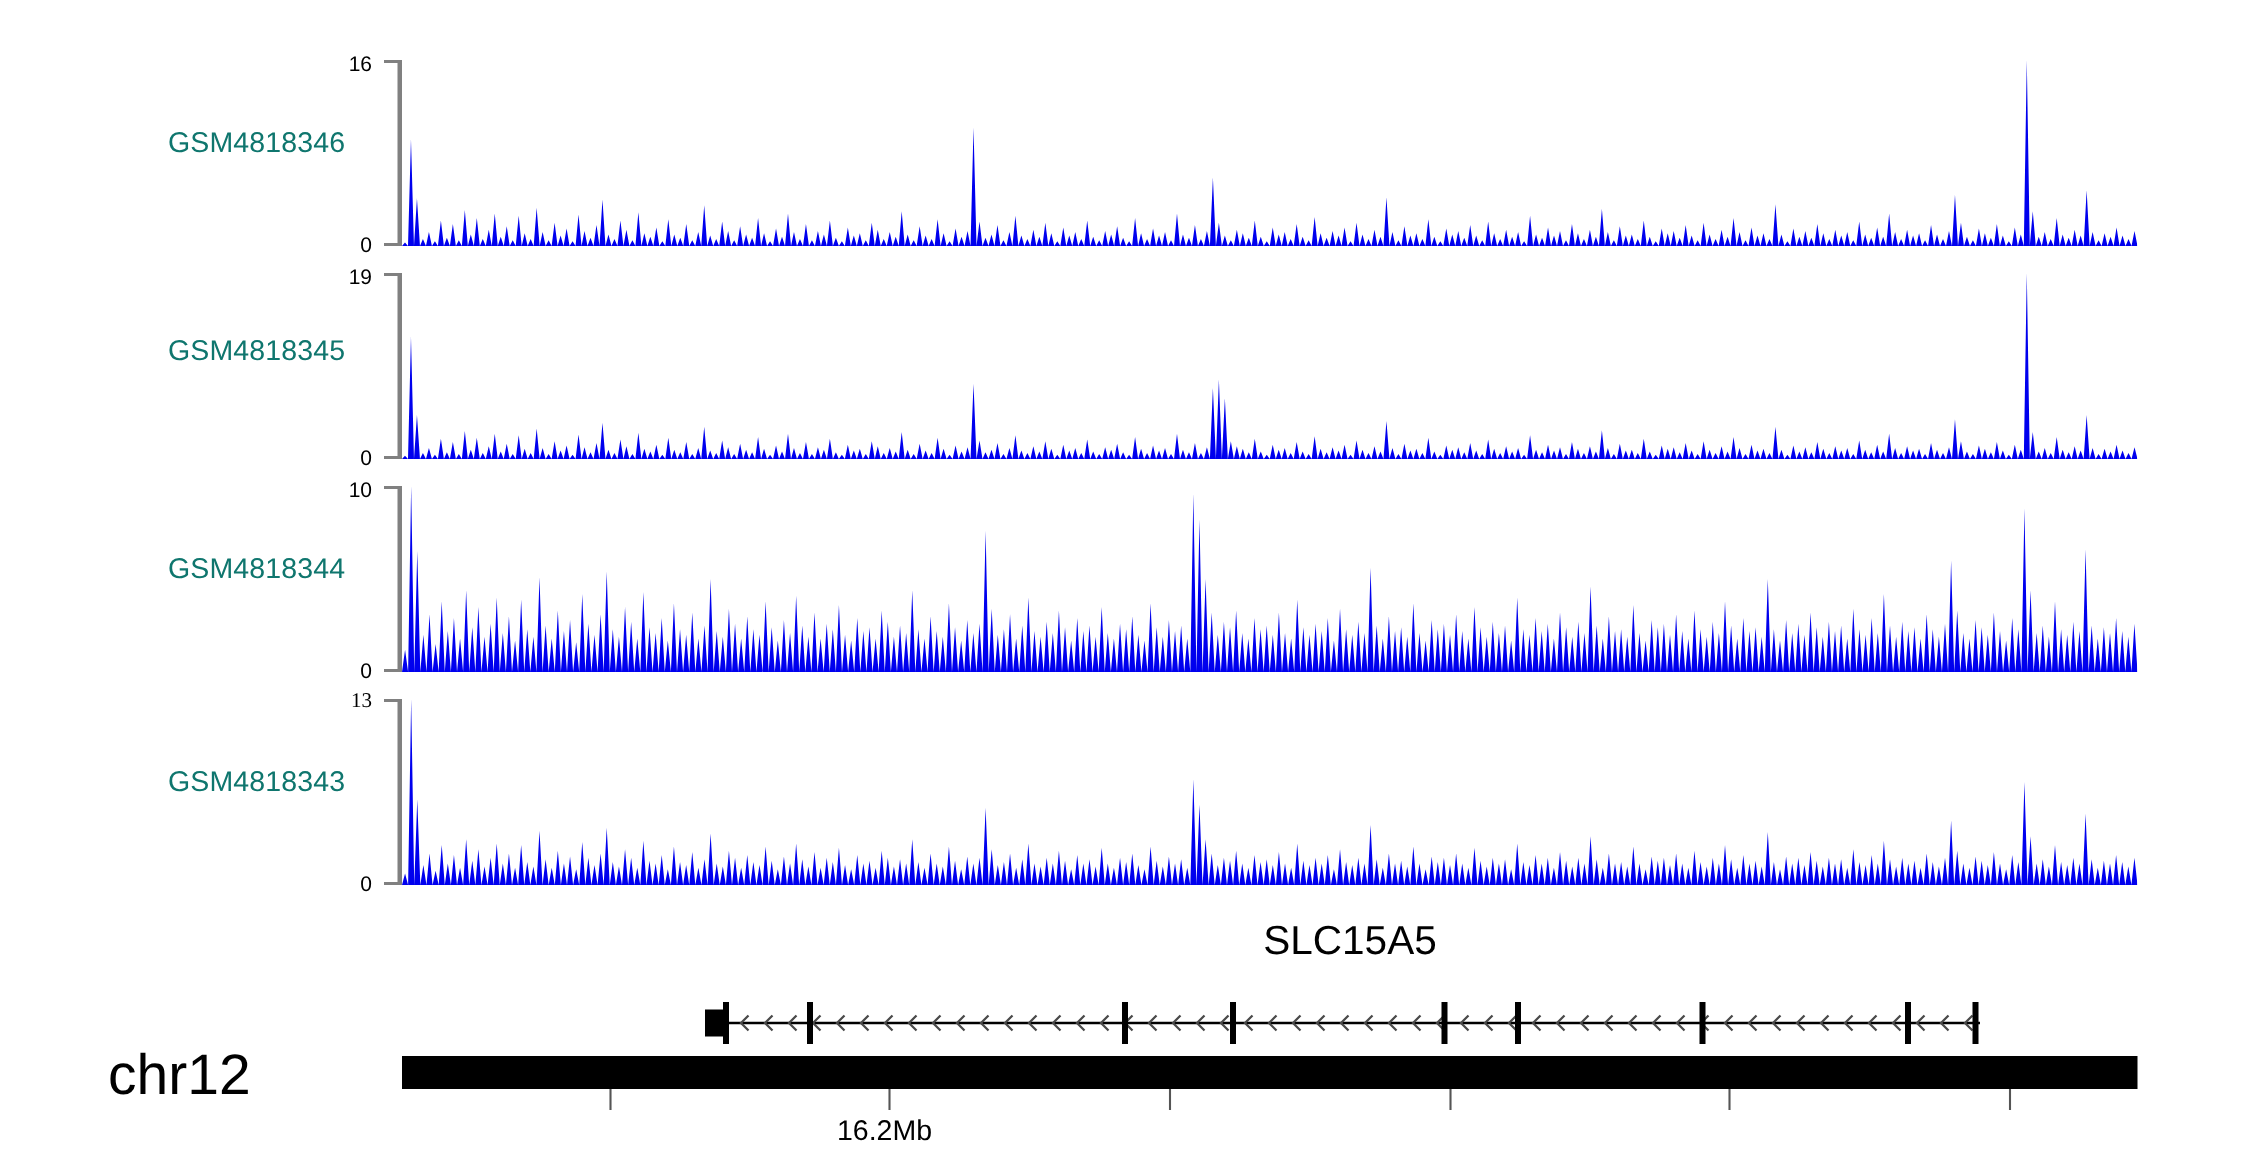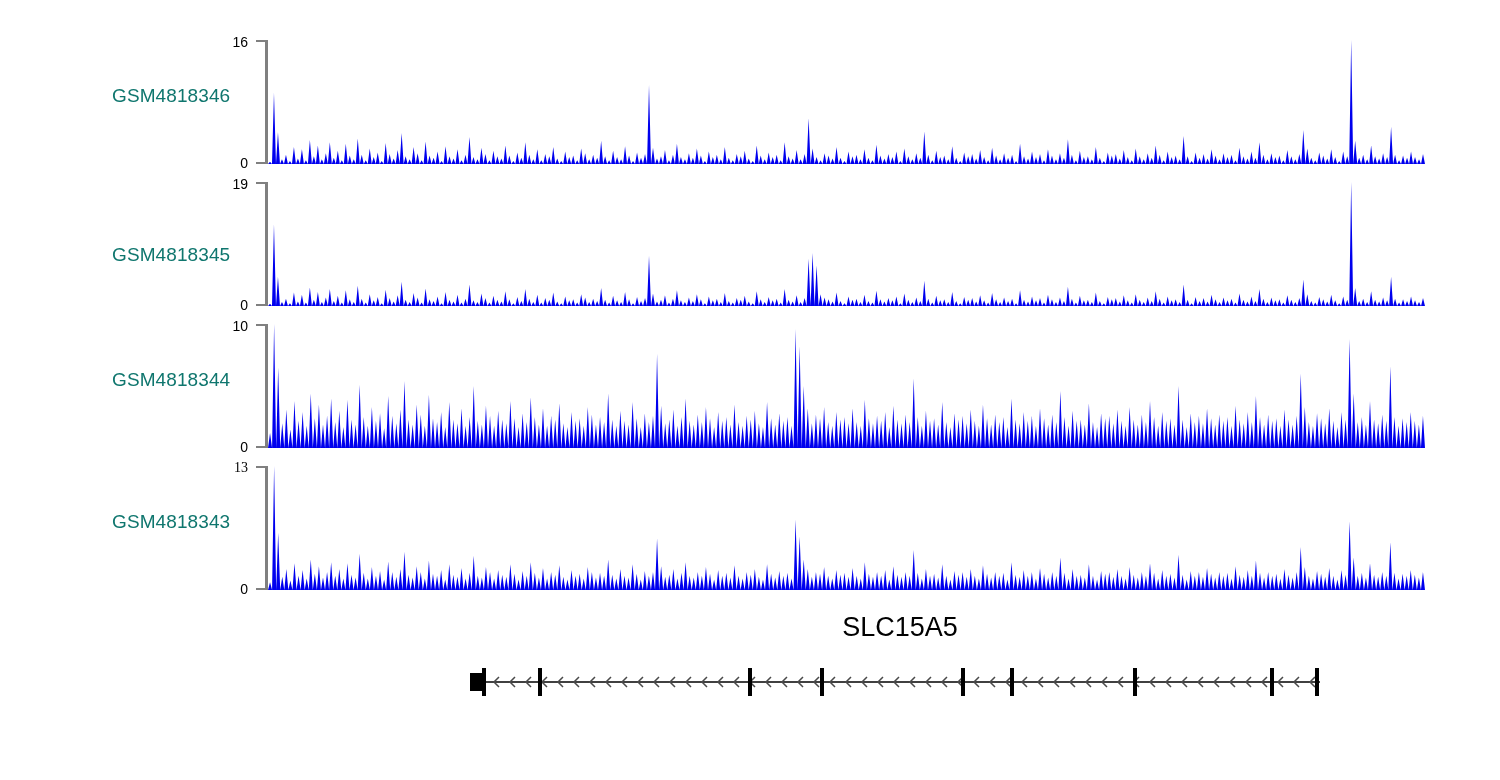--- a/index.html
+++ b/index.html
@@ -128,21 +128,21 @@
     <div class="axis-line" style="top:6px;height:124px;"></div>
     <div class="axis-tick-bottom" style="top:128px;"></div>
     <div class="plot" style="top:6px;height:124px;">
       <svg width="1157" height="124" viewBox="0 0 1157 124" preserveAspectRatio="none">
           <path fill="#0000EE" d="M 0 124 L 0.00 124 L 1.99 121.67 L 3.99 124 L 3.99 124 L 5.98 52.70 L 7.98 124 L 7.98 124 L 9.97 92.22 L 11.97 124 L 11.97 124 L 13.96 119.35 L 15.96 124 L 15.96 124 L 17.95 114.70 L 19.95 124 L 19.95 124 L 21.94 120.90 L 23.94 124 L 23.94 124 L 25.93 106.95 L 27.93 124 L 27.93 124 L 29.92 118.58 L 31.92 124 L 31.92 124 L 33.91 109.28 L 35.91 124 L 35.91 124 L 37.90 120.13 L 39.90 124 L 39.90 124 L 41.89 99.97 L 43.89 124 L 43.89 124 L 45.88 116.25 L 47.88 124 L 47.88 124 L 49.87 105.40 L 51.87 124 L 51.87 124 L 53.86 119.35 L 55.86 124 L 55.86 124 L 57.85 113.15 L 59.84 124 L 59.84 124 L 61.84 102.30 L 63.83 124 L 63.83 124 L 65.83 117.80 L 67.82 124 L 67.82 124 L 69.82 110.83 L 71.81 124 L 71.81 124 L 73.81 120.13 L 75.80 124 L 75.80 124 L 77.80 103.85 L 79.79 124 L 79.79 124 L 81.79 115.47 L 83.78 124 L 83.78 124 L 85.78 119.35 L 87.77 124 L 87.77 124 L 89.77 98.42 L 91.76 124 L 91.76 124 L 93.76 114.70 L 95.75 124 L 95.75 124 L 97.75 120.13 L 99.74 124 L 99.74 124 L 101.74 108.50 L 103.73 124 L 103.73 124 L 105.73 117.03 L 107.72 124 L 107.72 124 L 109.72 112.38 L 111.71 124 L 111.71 124 L 113.71 120.90 L 115.70 124 L 115.70 124 L 117.69 103.08 L 119.69 124 L 119.69 124 L 121.68 113.92 L 123.68 124 L 123.68 124 L 125.67 118.58 L 127.67 124 L 127.67 124 L 129.66 110.05 L 131.66 124 L 131.66 124 L 133.65 93.00 L 135.65 124 L 135.65 124 L 137.64 116.25 L 139.64 124 L 139.64 124 L 141.63 119.35 L 143.63 124 L 143.63 124 L 145.62 106.95 L 147.62 124 L 147.62 124 L 149.61 113.15 L 151.61 124 L 151.61 124 L 153.60 120.13 L 155.60 124 L 155.60 124 L 157.59 101.53 L 159.59 124 L 159.59 124 L 161.58 115.47 L 163.58 124 L 163.58 124 L 165.57 117.80 L 167.57 124 L 167.57 124 L 169.56 111.60 L 171.56 124 L 171.56 124 L 173.55 120.90 L 175.54 124 L 175.54 124 L 177.54 106.17 L 179.53 124 L 179.53 124 L 181.53 116.25 L 183.52 124 L 183.52 124 L 185.52 118.58 L 187.51 124 L 187.51 124 L 189.51 109.28 L 191.50 124 L 191.50 124 L 193.50 120.13 L 195.49 124 L 195.49 124 L 197.49 114.70 L 199.48 124 L 199.48 124 L 201.48 96.88 L 203.47 124 L 203.47 124 L 205.47 117.03 L 207.46 124 L 207.46 124 L 209.46 119.35 L 211.45 124 L 211.45 124 L 213.45 107.72 L 215.44 124 L 215.44 124 L 217.44 113.92 L 219.43 124 L 219.43 124 L 221.43 120.13 L 223.42 124 L 223.42 124 L 225.42 110.83 L 227.41 124 L 227.41 124 L 229.41 116.25 L 231.40 124 L 231.40 124 L 233.39 118.58 L 235.39 124 L 235.39 124 L 237.38 105.40 L 239.38 124 L 239.38 124 L 241.37 115.47 L 243.37 124 L 243.37 124 L 245.36 120.90 L 247.36 124 L 247.36 124 L 249.35 112.38 L 251.35 124 L 251.35 124 L 253.34 117.80 L 255.34 124 L 255.34 124 L 257.33 102.30 L 259.33 124 L 259.33 124 L 261.32 114.70 L 263.32 124 L 263.32 124 L 265.31 119.35 L 267.31 124 L 267.31 124 L 269.30 109.28 L 271.30 124 L 271.30 124 L 273.29 120.13 L 275.29 124 L 275.29 124 L 277.28 113.92 L 279.28 124 L 279.28 124 L 281.27 116.25 L 283.27 124 L 283.27 124 L 285.26 106.95 L 287.26 124 L 287.26 124 L 289.25 118.58 L 291.24 124 L 291.24 124 L 293.24 120.90 L 295.23 124 L 295.23 124 L 297.23 111.60 L 299.22 124 L 299.22 124 L 301.22 117.03 L 303.21 124 L 303.21 124 L 305.21 115.47 L 307.20 124 L 307.20 124 L 309.20 120.13 L 311.19 124 L 311.19 124 L 313.19 108.50 L 315.18 124 L 315.18 124 L 317.18 113.15 L 319.17 124 L 319.17 124 L 321.17 119.35 L 323.16 124 L 323.16 124 L 325.16 114.70 L 327.15 124 L 327.15 124 L 329.15 117.80 L 331.14 124 L 331.14 124 L 333.14 100.75 L 335.13 124 L 335.13 124 L 337.13 116.25 L 339.12 124 L 339.12 124 L 341.12 120.13 L 343.11 124 L 343.11 124 L 345.11 110.83 L 347.10 124 L 347.10 124 L 349.09 117.03 L 351.09 124 L 351.09 124 L 353.08 119.35 L 355.08 124 L 355.08 124 L 357.07 106.17 L 359.07 124 L 359.07 124 L 361.06 115.47 L 363.06 124 L 363.06 124 L 365.05 120.90 L 367.05 124 L 367.05 124 L 369.04 112.38 L 371.04 124 L 371.04 124 L 373.03 117.80 L 375.03 124 L 375.03 124 L 377.02 113.92 L 379.02 124 L 379.02 124 L 381.01 44.95 L 383.01 124 L 383.01 124 L 385.00 107.72 L 387.00 124 L 387.00 124 L 388.99 118.58 L 390.99 124 L 390.99 124 L 392.98 116.25 L 394.98 124 L 394.98 124 L 396.97 110.05 L 398.97 124 L 398.97 124 L 400.96 120.13 L 402.96 124 L 402.96 124 L 404.95 114.70 L 406.94 124 L 406.94 124 L 408.94 103.85 L 410.93 124 L 410.93 124 L 412.93 117.03 L 414.92 124 L 414.92 124 L 416.92 119.35 L 418.91 124 L 418.91 124 L 420.91 113.15 L 422.90 124 L 422.90 124 L 424.90 117.80 L 426.89 124 L 426.89 124 L 428.89 108.50 L 430.88 124 L 430.88 124 L 432.88 115.47 L 434.87 124 L 434.87 124 L 436.87 120.90 L 438.86 124 L 438.86 124 L 440.86 111.60 L 442.85 124 L 442.85 124 L 444.85 117.03 L 446.84 124 L 446.84 124 L 448.84 114.70 L 450.83 124 L 450.83 124 L 452.83 119.35 L 454.82 124 L 454.82 124 L 456.82 106.95 L 458.81 124 L 458.81 124 L 460.81 117.80 L 462.80 124 L 462.80 124 L 464.79 120.13 L 466.79 124 L 466.79 124 L 468.78 113.92 L 470.78 124 L 470.78 124 L 472.77 116.25 L 474.77 124 L 474.77 124 L 476.76 110.83 L 478.76 124 L 478.76 124 L 480.75 118.58 L 482.75 124 L 482.75 124 L 484.74 120.90 L 486.74 124 L 486.74 124 L 488.73 105.40 L 490.73 124 L 490.73 124 L 492.72 115.47 L 494.72 124 L 494.72 124 L 496.71 119.35 L 498.71 124 L 498.71 124 L 500.70 112.38 L 502.70 124 L 502.70 124 L 504.69 117.03 L 506.69 124 L 506.69 124 L 508.68 114.70 L 510.68 124 L 510.68 124 L 512.67 120.13 L 514.67 124 L 514.67 124 L 516.66 102.30 L 518.66 124 L 518.66 124 L 520.65 116.25 L 522.64 124 L 522.64 124 L 524.64 118.58 L 526.63 124 L 526.63 124 L 528.63 110.05 L 530.62 124 L 530.62 124 L 532.62 119.35 L 534.61 124 L 534.61 124 L 536.61 113.92 L 538.60 124 L 538.60 124 L 540.60 78.28 L 542.59 124 L 542.59 124 L 544.59 108.50 L 546.58 124 L 546.58 124 L 548.58 117.03 L 550.57 124 L 550.57 124 L 552.57 120.13 L 554.56 124 L 554.56 124 L 556.56 113.15 L 558.55 124 L 558.55 124 L 560.55 115.47 L 562.54 124 L 562.54 124 L 564.54 118.58 L 566.53 124 L 566.53 124 L 568.53 106.95 L 570.52 124 L 570.52 124 L 572.52 117.80 L 574.51 124 L 574.51 124 L 576.51 120.90 L 578.50 124 L 578.50 124 L 580.49 111.60 L 582.49 124 L 582.49 124 L 584.48 116.25 L 586.48 124 L 586.48 124 L 588.47 114.70 L 590.47 124 L 590.47 124 L 592.46 119.35 L 594.46 124 L 594.46 124 L 596.45 109.28 L 598.45 124 L 598.45 124 L 600.44 117.80 L 602.44 124 L 602.44 124 L 604.43 120.13 L 606.43 124 L 606.43 124 L 608.42 104.63 L 610.42 124 L 610.42 124 L 612.41 115.47 L 614.41 124 L 614.41 124 L 616.40 118.58 L 618.40 124 L 618.40 124 L 620.39 113.92 L 622.39 124 L 622.39 124 L 624.38 117.03 L 626.38 124 L 626.38 124 L 628.37 111.60 L 630.37 124 L 630.37 124 L 632.36 120.90 L 634.36 124 L 634.36 124 L 636.35 108.50 L 638.34 124 L 638.34 124 L 640.34 116.25 L 642.33 124 L 642.33 124 L 644.33 119.35 L 646.32 124 L 646.32 124 L 648.32 113.15 L 650.31 124 L 650.31 124 L 652.31 117.80 L 654.30 124 L 654.30 124 L 656.30 91.45 L 658.29 124 L 658.29 124 L 660.29 114.70 L 662.28 124 L 662.28 124 L 664.28 120.13 L 666.27 124 L 666.27 124 L 668.27 110.83 L 670.26 124 L 670.26 124 L 672.26 117.03 L 674.25 124 L 674.25 124 L 676.25 115.47 L 678.24 124 L 678.24 124 L 680.24 119.35 L 682.23 124 L 682.23 124 L 684.23 106.17 L 686.22 124 L 686.22 124 L 688.22 117.80 L 690.21 124 L 690.21 124 L 692.21 120.90 L 694.20 124 L 694.20 124 L 696.19 112.38 L 698.19 124 L 698.19 124 L 700.18 116.25 L 702.18 124 L 702.18 124 L 704.17 113.92 L 706.17 124 L 706.17 124 L 708.16 118.58 L 710.16 124 L 710.16 124 L 712.15 110.05 L 714.15 124 L 714.15 124 L 716.14 117.03 L 718.14 124 L 718.14 124 L 720.13 120.13 L 722.13 124 L 722.13 124 L 724.12 107.72 L 726.12 124 L 726.12 124 L 728.11 115.47 L 730.11 124 L 730.11 124 L 732.10 119.35 L 734.10 124 L 734.10 124 L 736.09 113.15 L 738.09 124 L 738.09 124 L 740.08 117.80 L 742.08 124 L 742.08 124 L 744.07 114.70 L 746.07 124 L 746.07 124 L 748.06 120.90 L 750.06 124 L 750.06 124 L 752.05 103.85 L 754.04 124 L 754.04 124 L 756.04 116.25 L 758.03 124 L 758.03 124 L 760.03 118.58 L 762.02 124 L 762.02 124 L 764.02 111.60 L 766.01 124 L 766.01 124 L 768.01 117.03 L 770.00 124 L 770.00 124 L 772.00 113.92 L 773.99 124 L 773.99 124 L 775.99 120.13 L 777.98 124 L 777.98 124 L 779.98 109.28 L 781.97 124 L 781.97 124 L 783.97 115.47 L 785.96 124 L 785.96 124 L 787.96 119.35 L 789.95 124 L 789.95 124 L 791.95 113.15 L 793.94 124 L 793.94 124 L 795.94 117.80 L 797.93 124 L 797.93 124 L 799.93 99.20 L 801.92 124 L 801.92 124 L 803.92 114.70 L 805.91 124 L 805.91 124 L 807.91 120.13 L 809.90 124 L 809.90 124 L 811.89 110.83 L 813.89 124 L 813.89 124 L 815.88 117.03 L 817.88 124 L 817.88 124 L 819.87 116.25 L 821.87 124 L 821.87 124 L 823.86 119.35 L 825.86 124 L 825.86 124 L 827.85 106.95 L 829.85 124 L 829.85 124 L 831.84 117.80 L 833.84 124 L 833.84 124 L 835.83 120.90 L 837.83 124 L 837.83 124 L 839.82 112.38 L 841.82 124 L 841.82 124 L 843.81 115.47 L 845.81 124 L 845.81 124 L 847.80 113.92 L 849.80 124 L 849.80 124 L 851.79 118.58 L 853.79 124 L 853.79 124 L 855.78 110.05 L 857.78 124 L 857.78 124 L 859.77 117.03 L 861.77 124 L 861.77 124 L 863.76 120.13 L 865.76 124 L 865.76 124 L 867.75 108.50 L 869.74 124 L 869.74 124 L 871.74 116.25 L 873.73 124 L 873.73 124 L 875.73 119.35 L 877.72 124 L 877.72 124 L 879.72 113.15 L 881.71 124 L 881.71 124 L 883.71 117.80 L 885.70 124 L 885.70 124 L 887.70 105.40 L 889.69 124 L 889.69 124 L 891.69 114.70 L 893.68 124 L 893.68 124 L 895.68 120.13 L 897.67 124 L 897.67 124 L 899.67 111.60 L 901.66 124 L 901.66 124 L 903.66 117.03 L 905.65 124 L 905.65 124 L 907.65 115.47 L 909.64 124 L 909.64 124 L 911.64 119.35 L 913.63 124 L 913.63 124 L 915.63 96.10 L 917.62 124 L 917.62 124 L 919.62 116.25 L 921.61 124 L 921.61 124 L 923.61 120.90 L 925.60 124 L 925.60 124 L 927.59 112.38 L 929.59 124 L 929.59 124 L 931.58 117.80 L 933.58 124 L 933.58 124 L 935.57 113.92 L 937.57 124 L 937.57 124 L 939.56 118.58 L 941.56 124 L 941.56 124 L 943.55 109.28 L 945.55 124 L 945.55 124 L 947.54 115.47 L 949.54 124 L 949.54 124 L 951.53 119.35 L 953.53 124 L 953.53 124 L 955.52 113.15 L 957.52 124 L 957.52 124 L 959.51 117.03 L 961.51 124 L 961.51 124 L 963.50 114.70 L 965.50 124 L 965.50 124 L 967.49 120.13 L 969.49 124 L 969.49 124 L 971.48 107.72 L 973.48 124 L 973.48 124 L 975.47 116.25 L 977.47 124 L 977.47 124 L 979.46 118.58 L 981.46 124 L 981.46 124 L 983.45 111.60 L 985.44 124 L 985.44 124 L 987.44 117.80 L 989.43 124 L 989.43 124 L 991.43 102.30 L 993.42 124 L 993.42 124 L 995.42 114.70 L 997.41 124 L 997.41 124 L 999.41 119.35 L 1001.40 124 L 1001.40 124 L 1003.40 113.15 L 1005.39 124 L 1005.39 124 L 1007.39 117.03 L 1009.38 124 L 1009.38 124 L 1011.38 115.47 L 1013.37 124 L 1013.37 124 L 1015.37 120.13 L 1017.36 124 L 1017.36 124 L 1019.36 110.05 L 1021.35 124 L 1021.35 124 L 1023.35 116.25 L 1025.34 124 L 1025.34 124 L 1027.34 119.35 L 1029.33 124 L 1029.33 124 L 1031.33 113.92 L 1033.32 124 L 1033.32 124 L 1035.32 89.90 L 1037.31 124 L 1037.31 124 L 1039.31 108.50 L 1041.30 124 L 1041.30 124 L 1043.29 117.80 L 1045.29 124 L 1045.29 124 L 1047.28 120.13 L 1049.28 124 L 1049.28 124 L 1051.27 112.38 L 1053.27 124 L 1053.27 124 L 1055.26 115.47 L 1057.26 124 L 1057.26 124 L 1059.25 118.58 L 1061.25 124 L 1061.25 124 L 1063.24 109.28 L 1065.24 124 L 1065.24 124 L 1067.23 117.03 L 1069.23 124 L 1069.23 124 L 1071.22 120.90 L 1073.22 124 L 1073.22 124 L 1075.21 111.60 L 1077.21 124 L 1077.21 124 L 1079.20 116.25 L 1081.20 124 L 1081.20 124 L 1083.19 0.00 L 1085.19 124 L 1085.19 124 L 1087.18 100.75 L 1089.18 124 L 1089.18 124 L 1091.17 117.80 L 1093.17 124 L 1093.17 124 L 1095.16 114.70 L 1097.16 124 L 1097.16 124 L 1099.15 119.35 L 1101.14 124 L 1101.14 124 L 1103.14 105.40 L 1105.13 124 L 1105.13 124 L 1107.13 116.25 L 1109.12 124 L 1109.12 124 L 1111.12 118.58 L 1113.11 124 L 1113.11 124 L 1115.11 113.15 L 1117.10 124 L 1117.10 124 L 1119.10 117.03 L 1121.09 124 L 1121.09 124 L 1123.09 86.80 L 1125.08 124 L 1125.08 124 L 1127.08 114.70 L 1129.07 124 L 1129.07 124 L 1131.07 120.13 L 1133.06 124 L 1133.06 124 L 1135.06 115.47 L 1137.05 124 L 1137.05 124 L 1139.05 117.80 L 1141.04 124 L 1141.04 124 L 1143.04 111.60 L 1145.03 124 L 1145.03 124 L 1147.03 117.03 L 1149.02 124 L 1149.02 124 L 1151.02 119.35 L 1153.01 124 L 1153.01 124 L 1155.01 113.92 L 1157.00 124 L 1157 124 Z"></path>
         </svg>
     </div>
   </div>
 
   <div class="track" style="top:176px;height:136px;">
-    <div class="track-label" style="top:68px;">GSM4818345</div>
+    <div class="track-label" style="top:48px;">GSM4818345</div>
     <div class="axis-max" style="top:0px;">19</div>
     <div class="axis-min" style="top:121px;">0</div>
     <div class="axis-tick-top" style="top:6px;"></div>
     <div class="axis-line" style="top:6px;height:124px;"></div>
     <div class="axis-tick-bottom" style="top:128px;"></div>
     <div class="plot" style="top:6px;height:124px;">
       <svg width="1157" height="124" viewBox="0 0 1157 124" preserveAspectRatio="none">
           <path fill="#0000EE" d="M 0 124 L 0.00 124 L 1.99 121.75 L 3.99 124 L 3.99 124 L 5.98 42.27 L 7.98 124 L 7.98 124 L 9.97 94.69 L 11.97 124 L 11.97 124 L 13.96 120.05 L 15.96 124 L 15.96 124 L 17.95 116.67 L 19.95 124 L 19.95 124 L 21.94 121.18 L 23.94 124 L 23.94 124 L 25.93 110.47 L 27.93 124 L 27.93 124 L 29.92 119.49 L 31.92 124 L 31.92 124 L 33.91 112.73 L 35.91 124 L 35.91 124 L 37.90 120.62 L 39.90 124 L 39.90 124 L 41.89 105.40 L 43.89 124 L 43.89 124 L 45.88 117.80 L 47.88 124 L 47.88 124 L 49.87 109.91 L 51.87 124 L 51.87 124 L 53.86 120.05 L 55.86 124 L 55.86 124 L 57.85 115.55 L 59.84 124 L 59.84 124 L 61.84 107.09 L 63.83 124 L 63.83 124 L 65.83 118.93 L 67.82 124 L 67.82 124 L 69.82 113.85 L 71.81 124 L 71.81 124 L 73.81 120.62 L 75.80 124 L 75.80 124 L 77.80 108.22 L 79.79 124 L 79.79 124 L 81.79 117.24 L 83.78 124 L 83.78 124 L 85.78 120.05 L 87.77 124 L 87.77 124 L 89.77 103.71 L 91.76 124 L 91.76 124 L 93.76 116.67 L 95.75 124 L 95.75 124 L 97.75 120.62 L 99.74 124 L 99.74 124 L 101.74 112.16 L 103.73 124 L 103.73 124 L 105.73 118.36 L 107.72 124 L 107.72 124 L 109.72 114.98 L 111.71 124 L 111.71 124 L 113.71 121.18 L 115.70 124 L 115.70 124 L 117.69 107.65 L 119.69 124 L 119.69 124 L 121.68 116.11 L 123.68 124 L 123.68 124 L 125.67 119.49 L 127.67 124 L 127.67 124 L 129.66 113.29 L 131.66 124 L 131.66 124 L 133.65 99.76 L 135.65 124 L 135.65 124 L 137.64 117.80 L 139.64 124 L 139.64 124 L 141.63 120.05 L 143.63 124 L 143.63 124 L 145.62 111.04 L 147.62 124 L 147.62 124 L 149.61 115.55 L 151.61 124 L 151.61 124 L 153.60 120.62 L 155.60 124 L 155.60 124 L 157.59 106.53 L 159.59 124 L 159.59 124 L 161.58 117.24 L 163.58 124 L 163.58 124 L 165.57 118.93 L 167.57 124 L 167.57 124 L 169.56 114.42 L 171.56 124 L 171.56 124 L 173.55 121.18 L 175.54 124 L 175.54 124 L 177.54 109.91 L 179.53 124 L 179.53 124 L 181.53 117.80 L 183.52 124 L 183.52 124 L 185.52 119.49 L 187.51 124 L 187.51 124 L 189.51 112.73 L 191.50 124 L 191.50 124 L 193.50 120.62 L 195.49 124 L 195.49 124 L 197.49 116.67 L 199.48 124 L 199.48 124 L 201.48 102.58 L 203.47 124 L 203.47 124 L 205.47 118.36 L 207.46 124 L 207.46 124 L 209.46 120.05 L 211.45 124 L 211.45 124 L 213.45 111.60 L 215.44 124 L 215.44 124 L 217.44 116.11 L 219.43 124 L 219.43 124 L 221.43 120.62 L 223.42 124 L 223.42 124 L 225.42 113.85 L 227.41 124 L 227.41 124 L 229.41 117.80 L 231.40 124 L 231.40 124 L 233.39 119.49 L 235.39 124 L 235.39 124 L 237.38 109.35 L 239.38 124 L 239.38 124 L 241.37 117.24 L 243.37 124 L 243.37 124 L 245.36 121.18 L 247.36 124 L 247.36 124 L 249.35 114.98 L 251.35 124 L 251.35 124 L 253.34 118.93 L 255.34 124 L 255.34 124 L 257.33 107.09 L 259.33 124 L 259.33 124 L 261.32 116.67 L 263.32 124 L 263.32 124 L 265.31 120.05 L 267.31 124 L 267.31 124 L 269.30 112.73 L 271.30 124 L 271.30 124 L 273.29 120.62 L 275.29 124 L 275.29 124 L 277.28 116.11 L 279.28 124 L 279.28 124 L 281.27 117.80 L 283.27 124 L 283.27 124 L 285.26 110.47 L 287.26 124 L 287.26 124 L 289.25 119.49 L 291.24 124 L 291.24 124 L 293.24 121.18 L 295.23 124 L 295.23 124 L 297.23 114.42 L 299.22 124 L 299.22 124 L 301.22 118.36 L 303.21 124 L 303.21 124 L 305.21 117.24 L 307.20 124 L 307.20 124 L 309.20 120.62 L 311.19 124 L 311.19 124 L 313.19 112.16 L 315.18 124 L 315.18 124 L 317.18 115.55 L 319.17 124 L 319.17 124 L 321.17 120.05 L 323.16 124 L 323.16 124 L 325.16 116.67 L 327.15 124 L 327.15 124 L 329.15 118.93 L 331.14 124 L 331.14 124 L 333.14 105.96 L 335.13 124 L 335.13 124 L 337.13 117.80 L 339.12 124 L 339.12 124 L 341.12 120.62 L 343.11 124 L 343.11 124 L 345.11 113.85 L 347.10 124 L 347.10 124 L 349.09 118.36 L 351.09 124 L 351.09 124 L 353.08 120.05 L 355.08 124 L 355.08 124 L 357.07 109.91 L 359.07 124 L 359.07 124 L 361.06 117.24 L 363.06 124 L 363.06 124 L 365.05 121.18 L 367.05 124 L 367.05 124 L 369.04 114.98 L 371.04 124 L 371.04 124 L 373.03 118.93 L 375.03 124 L 375.03 124 L 377.02 116.11 L 379.02 124 L 379.02 124 L 381.01 73.84 L 383.01 124 L 383.01 124 L 385.00 111.60 L 387.00 124 L 387.00 124 L 388.99 119.49 L 390.99 124 L 390.99 124 L 392.98 117.80 L 394.98 124 L 394.98 124 L 396.97 113.29 L 398.97 124 L 398.97 124 L 400.96 120.62 L 402.96 124 L 402.96 124 L 404.95 116.67 L 406.94 124 L 406.94 124 L 408.94 108.22 L 410.93 124 L 410.93 124 L 412.93 118.36 L 414.92 124 L 414.92 124 L 416.92 120.05 L 418.91 124 L 418.91 124 L 420.91 115.55 L 422.90 124 L 422.90 124 L 424.90 118.93 L 426.89 124 L 426.89 124 L 428.89 112.16 L 430.88 124 L 430.88 124 L 432.88 117.24 L 434.87 124 L 434.87 124 L 436.87 121.18 L 438.86 124 L 438.86 124 L 440.86 114.42 L 442.85 124 L 442.85 124 L 444.85 118.36 L 446.84 124 L 446.84 124 L 448.84 116.67 L 450.83 124 L 450.83 124 L 452.83 120.05 L 454.82 124 L 454.82 124 L 456.82 111.04 L 458.81 124 L 458.81 124 L 460.81 118.93 L 462.80 124 L 462.80 124 L 464.79 120.62 L 466.79 124 L 466.79 124 L 468.78 116.11 L 470.78 124 L 470.78 124 L 472.77 117.80 L 474.77 124 L 474.77 124 L 476.76 113.85 L 478.76 124 L 478.76 124 L 480.75 119.49 L 482.75 124 L 482.75 124 L 484.74 121.18 L 486.74 124 L 486.74 124 L 488.73 109.35 L 490.73 124 L 490.73 124 L 492.72 117.24 L 494.72 124 L 494.72 124 L 496.71 120.05 L 498.71 124 L 498.71 124 L 500.70 114.98 L 502.70 124 L 502.70 124 L 504.69 118.36 L 506.69 124 L 506.69 124 L 508.68 116.67 L 510.68 124 L 510.68 124 L 512.67 120.62 L 514.67 124 L 514.67 124 L 516.66 107.09 L 518.66 124 L 518.66 124 L 520.65 117.80 L 522.64 124 L 522.64 124 L 524.64 119.49 L 526.63 124 L 526.63 124 L 528.63 113.29 L 530.62 124 L 530.62 124 L 532.62 120.05 L 534.61 124 L 534.61 124 L 536.61 116.11 L 538.60 124 L 538.60 124 L 540.60 76.65 L 542.59 124 L 542.59 124 L 544.59 71.02 L 546.58 124 L 546.58 124 L 548.58 83.42 L 550.57 124 L 550.57 124 L 552.57 112.16 L 554.56 124 L 554.56 124 L 556.56 115.55 L 558.55 124 L 558.55 124 L 560.55 117.24 L 562.54 124 L 562.54 124 L 564.54 119.49 L 566.53 124 L 566.53 124 L 568.53 110.47 L 570.52 124 L 570.52 124 L 572.52 118.93 L 574.51 124 L 574.51 124 L 576.51 121.18 L 578.50 124 L 578.50 124 L 580.49 114.42 L 582.49 124 L 582.49 124 L 584.48 117.80 L 586.48 124 L 586.48 124 L 588.47 116.67 L 590.47 124 L 590.47 124 L 592.46 120.05 L 594.46 124 L 594.46 124 L 596.45 112.73 L 598.45 124 L 598.45 124 L 600.44 118.93 L 602.44 124 L 602.44 124 L 604.43 120.62 L 606.43 124 L 606.43 124 L 608.42 108.78 L 610.42 124 L 610.42 124 L 612.41 117.24 L 614.41 124 L 614.41 124 L 616.40 119.49 L 618.40 124 L 618.40 124 L 620.39 116.11 L 622.39 124 L 622.39 124 L 624.38 118.36 L 626.38 124 L 626.38 124 L 628.37 114.42 L 630.37 124 L 630.37 124 L 632.36 121.18 L 634.36 124 L 634.36 124 L 636.35 111.60 L 638.34 124 L 638.34 124 L 640.34 117.80 L 642.33 124 L 642.33 124 L 644.33 120.05 L 646.32 124 L 646.32 124 L 648.32 115.55 L 650.31 124 L 650.31 124 L 652.31 118.93 L 654.30 124 L 654.30 124 L 656.30 98.64 L 658.29 124 L 658.29 124 L 660.29 116.67 L 662.28 124 L 662.28 124 L 664.28 120.62 L 666.27 124 L 666.27 124 L 668.27 113.85 L 670.26 124 L 670.26 124 L 672.26 118.36 L 674.25 124 L 674.25 124 L 676.25 117.24 L 678.24 124 L 678.24 124 L 680.24 120.05 L 682.23 124 L 682.23 124 L 684.23 109.91 L 686.22 124 L 686.22 124 L 688.22 118.93 L 690.21 124 L 690.21 124 L 692.21 121.18 L 694.20 124 L 694.20 124 L 696.19 114.98 L 698.19 124 L 698.19 124 L 700.18 117.80 L 702.18 124 L 702.18 124 L 704.17 116.11 L 706.17 124 L 706.17 124 L 708.16 119.49 L 710.16 124 L 710.16 124 L 712.15 113.29 L 714.15 124 L 714.15 124 L 716.14 118.36 L 718.14 124 L 718.14 124 L 720.13 120.62 L 722.13 124 L 722.13 124 L 724.12 111.04 L 726.12 124 L 726.12 124 L 728.11 117.24 L 730.11 124 L 730.11 124 L 732.10 120.05 L 734.10 124 L 734.10 124 L 736.09 115.55 L 738.09 124 L 738.09 124 L 740.08 118.93 L 742.08 124 L 742.08 124 L 744.07 116.67 L 746.07 124 L 746.07 124 L 748.06 121.18 L 750.06 124 L 750.06 124 L 752.05 108.22 L 754.04 124 L 754.04 124 L 756.04 117.80 L 758.03 124 L 758.03 124 L 760.03 119.49 L 762.02 124 L 762.02 124 L 764.02 114.42 L 766.01 124 L 766.01 124 L 768.01 118.36 L 770.00 124 L 770.00 124 L 772.00 116.11 L 773.99 124 L 773.99 124 L 775.99 120.62 L 777.98 124 L 777.98 124 L 779.98 112.73 L 781.97 124 L 781.97 124 L 783.97 117.24 L 785.96 124 L 785.96 124 L 787.96 120.05 L 789.95 124 L 789.95 124 L 791.95 115.55 L 793.94 124 L 793.94 124 L 795.94 118.93 L 797.93 124 L 797.93 124 L 799.93 104.84 L 801.92 124 L 801.92 124 L 803.92 116.67 L 805.91 124 L 805.91 124 L 807.91 120.62 L 809.90 124 L 809.90 124 L 811.89 113.85 L 813.89 124 L 813.89 124 L 815.88 118.36 L 817.88 124 L 817.88 124 L 819.87 117.80 L 821.87 124 L 821.87 124 L 823.86 120.05 L 825.86 124 L 825.86 124 L 827.85 110.47 L 829.85 124 L 829.85 124 L 831.84 118.93 L 833.84 124 L 833.84 124 L 835.83 121.18 L 837.83 124 L 837.83 124 L 839.82 114.98 L 841.82 124 L 841.82 124 L 843.81 117.24 L 845.81 124 L 845.81 124 L 847.80 116.11 L 849.80 124 L 849.80 124 L 851.79 119.49 L 853.79 124 L 853.79 124 L 855.78 113.29 L 857.78 124 L 857.78 124 L 859.77 118.36 L 861.77 124 L 861.77 124 L 863.76 120.62 L 865.76 124 L 865.76 124 L 867.75 112.16 L 869.74 124 L 869.74 124 L 871.74 117.80 L 873.73 124 L 873.73 124 L 875.73 120.05 L 877.72 124 L 877.72 124 L 879.72 115.55 L 881.71 124 L 881.71 124 L 883.71 118.93 L 885.70 124 L 885.70 124 L 887.70 109.35 L 889.69 124 L 889.69 124 L 891.69 116.67 L 893.68 124 L 893.68 124 L 895.68 120.62 L 897.67 124 L 897.67 124 L 899.67 114.42 L 901.66 124 L 901.66 124 L 903.66 118.36 L 905.65 124 L 905.65 124 L 907.65 117.24 L 909.64 124 L 909.64 124 L 911.64 120.05 L 913.63 124 L 913.63 124 L 915.63 102.58 L 917.62 124 L 917.62 124 L 919.62 117.80 L 921.61 124 L 921.61 124 L 923.61 121.18 L 925.60 124 L 925.60 124 L 927.59 114.98 L 929.59 124 L 929.59 124 L 931.58 118.93 L 933.58 124 L 933.58 124 L 935.57 116.11 L 937.57 124 L 937.57 124 L 939.56 119.49 L 941.56 124 L 941.56 124 L 943.55 112.73 L 945.55 124 L 945.55 124 L 947.54 117.24 L 949.54 124 L 949.54 124 L 951.53 120.05 L 953.53 124 L 953.53 124 L 955.52 115.55 L 957.52 124 L 957.52 124 L 959.51 118.36 L 961.51 124 L 961.51 124 L 963.50 116.67 L 965.50 124 L 965.50 124 L 967.49 120.62 L 969.49 124 L 969.49 124 L 971.48 111.60 L 973.48 124 L 973.48 124 L 975.47 117.80 L 977.47 124 L 977.47 124 L 979.46 119.49 L 981.46 124 L 981.46 124 L 983.45 114.42 L 985.44 124 L 985.44 124 L 987.44 118.93 L 989.43 124 L 989.43 124 L 991.43 107.09 L 993.42 124 L 993.42 124 L 995.42 116.67 L 997.41 124 L 997.41 124 L 999.41 120.05 L 1001.40 124 L 1001.40 124 L 1003.40 115.55 L 1005.39 124 L 1005.39 124 L 1007.39 118.36 L 1009.38 124 L 1009.38 124 L 1011.38 117.24 L 1013.37 124 L 1013.37 124 L 1015.37 120.62 L 1017.36 124 L 1017.36 124 L 1019.36 113.29 L 1021.35 124 L 1021.35 124 L 1023.35 117.80 L 1025.34 124 L 1025.34 124 L 1027.34 120.05 L 1029.33 124 L 1029.33 124 L 1031.33 116.11 L 1033.32 124 L 1033.32 124 L 1035.32 97.51 L 1037.31 124 L 1037.31 124 L 1039.31 112.16 L 1041.30 124 L 1041.30 124 L 1043.29 118.93 L 1045.29 124 L 1045.29 124 L 1047.28 120.62 L 1049.28 124 L 1049.28 124 L 1051.27 114.98 L 1053.27 124 L 1053.27 124 L 1055.26 117.24 L 1057.26 124 L 1057.26 124 L 1059.25 119.49 L 1061.25 124 L 1061.25 124 L 1063.24 112.73 L 1065.24 124 L 1065.24 124 L 1067.23 118.36 L 1069.23 124 L 1069.23 124 L 1071.22 121.18 L 1073.22 124 L 1073.22 124 L 1075.21 114.42 L 1077.21 124 L 1077.21 124 L 1079.20 117.80 L 1081.20 124 L 1081.20 124 L 1083.19 0.00 L 1085.19 124 L 1085.19 124 L 1087.18 105.96 L 1089.18 124 L 1089.18 124 L 1091.17 118.93 L 1093.17 124 L 1093.17 124 L 1095.16 116.67 L 1097.16 124 L 1097.16 124 L 1099.15 120.05 L 1101.14 124 L 1101.14 124 L 1103.14 109.35 L 1105.13 124 L 1105.13 124 L 1107.13 117.80 L 1109.12 124 L 1109.12 124 L 1111.12 119.49 L 1113.11 124 L 1113.11 124 L 1115.11 115.55 L 1117.10 124 L 1117.10 124 L 1119.10 118.36 L 1121.09 124 L 1121.09 124 L 1123.09 94.69 L 1125.08 124 L 1125.08 124 L 1127.08 116.67 L 1129.07 124 L 1129.07 124 L 1131.07 120.62 L 1133.06 124 L 1133.06 124 L 1135.06 117.24 L 1137.05 124 L 1137.05 124 L 1139.05 118.93 L 1141.04 124 L 1141.04 124 L 1143.04 114.42 L 1145.03 124 L 1145.03 124 L 1147.03 118.36 L 1149.02 124 L 1149.02 124 L 1151.02 120.05 L 1153.01 124 L 1153.01 124 L 1155.01 116.11 L 1157.00 124 L 1157 124 Z"></path>
         </svg>
     </div>
@@ -238,14 +238,27 @@
         <rect x="820" y="6" width="4" height="28" fill="#000"></rect>
         <rect x="961" y="6" width="4" height="28" fill="#000"></rect>
         <rect x="1010" y="6" width="4" height="28" fill="#000"></rect>
         <rect x="1133" y="6" width="4" height="28" fill="#000"></rect>
         <rect x="1270" y="6" width="4" height="28" fill="#000"></rect>
         <rect x="1315" y="6" width="4" height="28" fill="#000"></rect>
         <rect x="470" y="11" width="16" height="18" fill="#000"></rect>
       </svg>
   </div>
 
+  <div id="chrom-row">
+    <div id="chrom-label">chr12</div>
+    <div id="chrom-bar"></div>
+    <svg id="chrom-ticks" width="1500" height="20">
+        <line x1="407" y1="0" x2="407" y2="14" stroke="#555" stroke-width="1.4"></line>
+        <line x1="593" y1="0" x2="593" y2="14" stroke="#555" stroke-width="1.4"></line>
+        <line x1="780" y1="0" x2="780" y2="14" stroke="#555" stroke-width="1.4"></line>
+        <line x1="967" y1="0" x2="967" y2="14" stroke="#555" stroke-width="1.4"></line>
+        <line x1="1153" y1="0" x2="1153" y2="14" stroke="#555" stroke-width="1.4"></line>
+        <line x1="1340" y1="0" x2="1340" y2="14" stroke="#555" stroke-width="1.4"></line>
+      </svg>
+    <div class="scale-caption" style="left:558px; top:48px;">16.2Mb</div>
+  </div>
 
 </div>
 
 </body></html>

